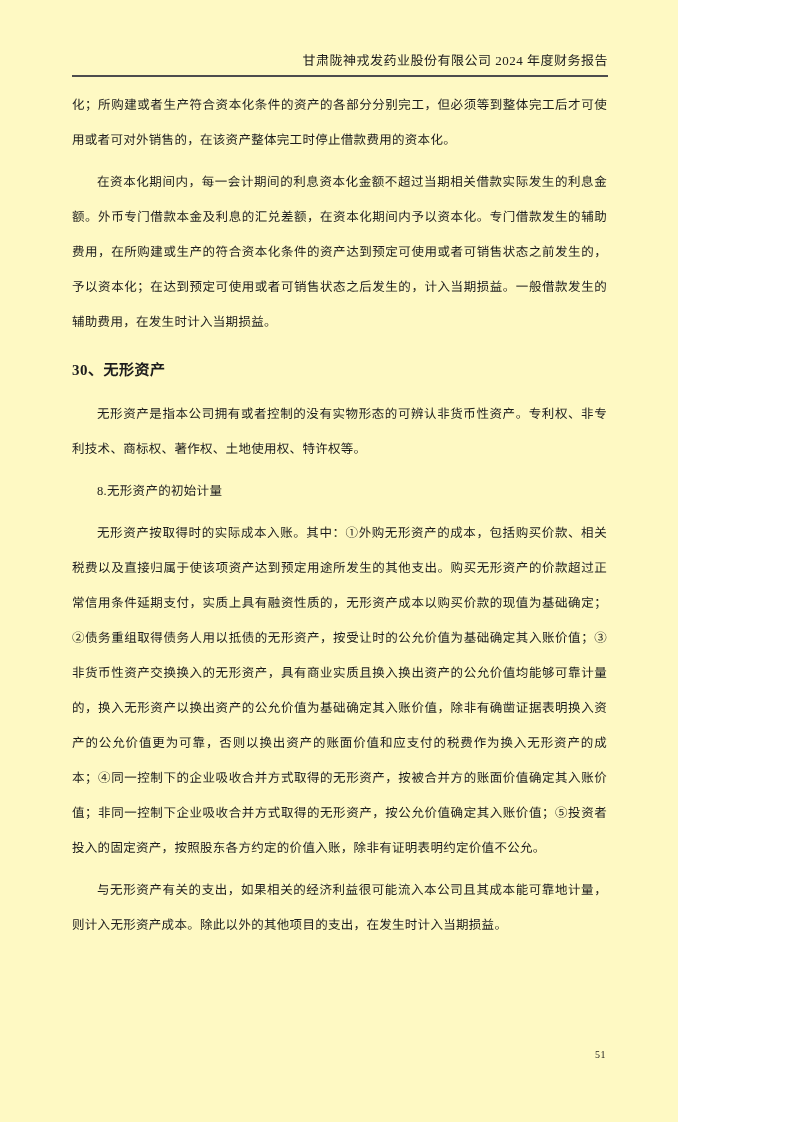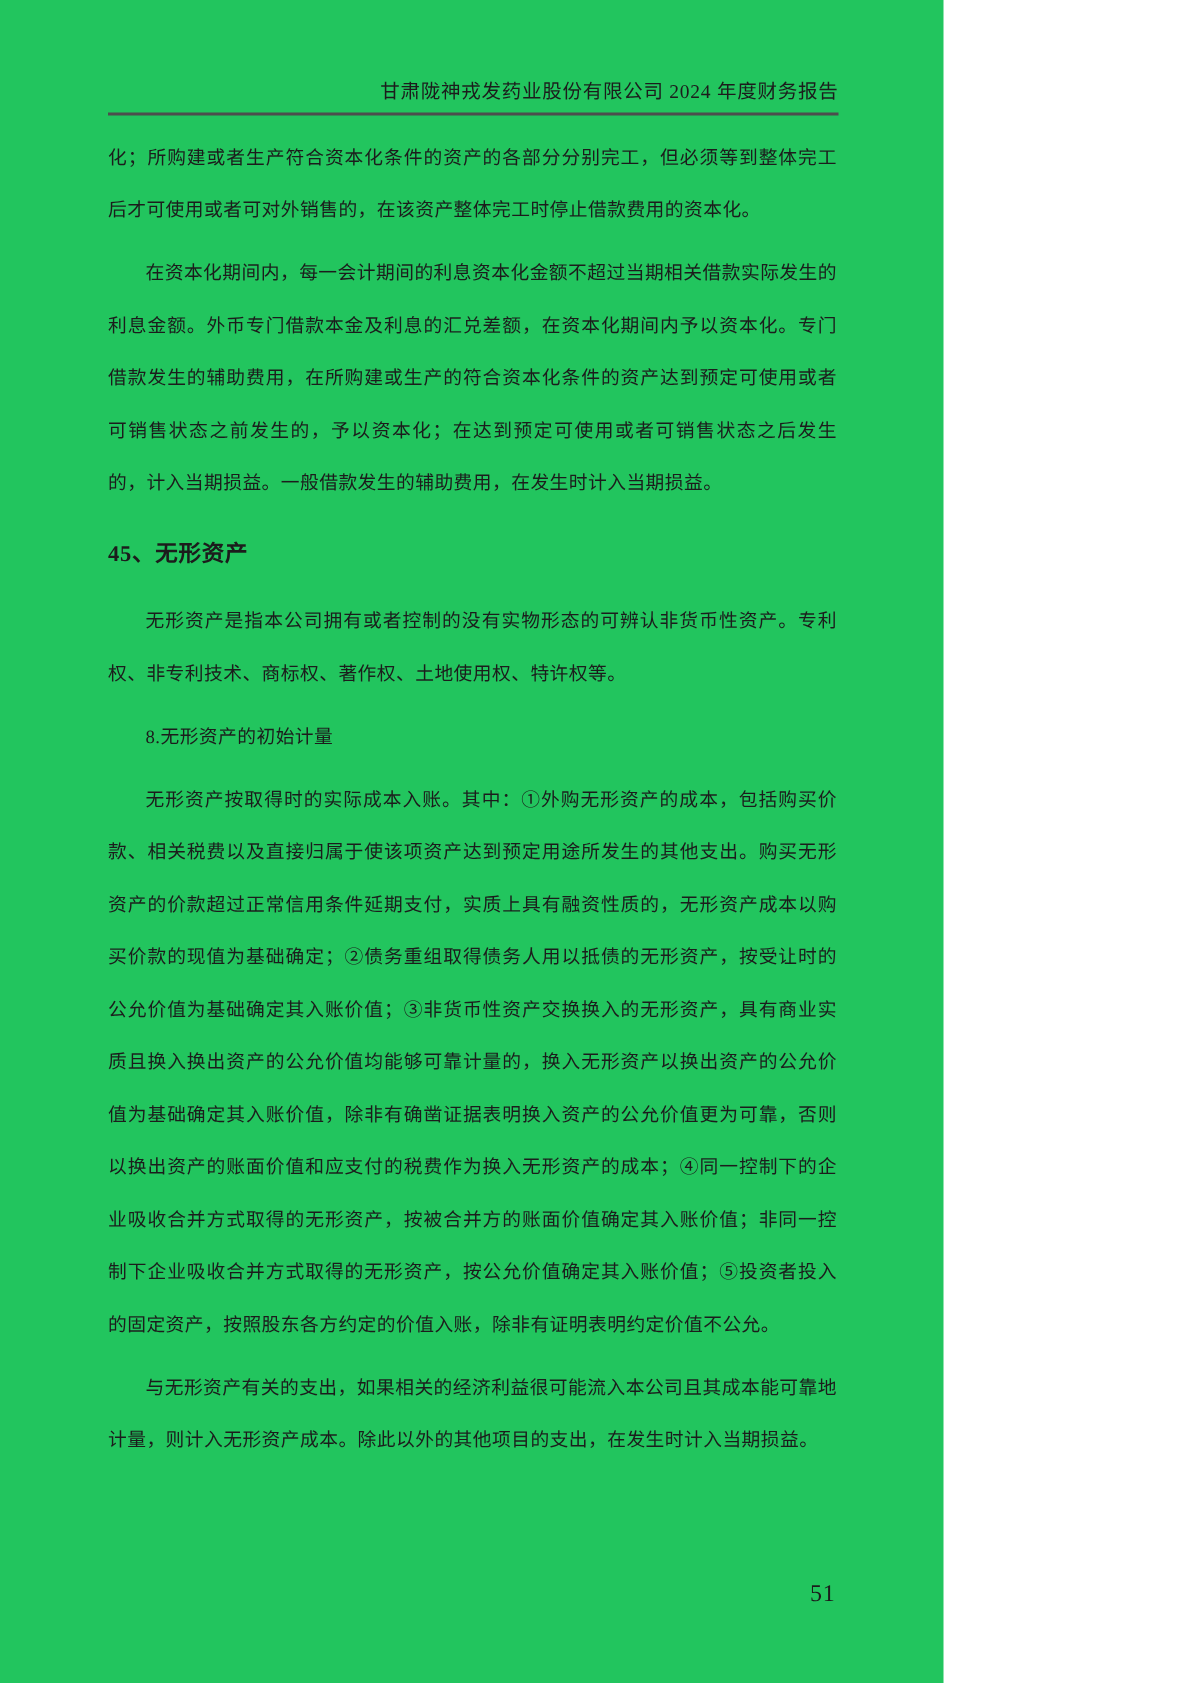--- a/index.html
+++ b/index.html
@@ -2,23 +2,23 @@
 <html lang="zh-CN"><head>
 <meta charset="utf-8">
 <style>
   html, body {
     margin: 0;
     padding: 0;
     background: #ffffff;
   }
   .page {
     position: relative;
-    width: 629px;
+    width: 678px;
     height: 1122px;
-    background: #22c55e;
+    background: #fef9c3;
     font-family: "Liberation Serif", "DejaVu Serif", serif;
     color: #1c1c1c;
     overflow: hidden;
     box-sizing: border-box;
   }
   .header {
     position: absolute;
     top: 0;
     left: 72px;
     right: 70px;
@@ -69,22 +69,22 @@
     font-size: 14px;
     font-weight: bold;
     line-height: 22px;
     margin: 0 0 18px 0;
     text-indent: 1em;
     letter-spacing: 0.5px;
   }
   .page-number {
     position: absolute;
     right: 72px;
-    bottom: 50px;
-    font-size: 16px;
+    bottom: 62px;
+    font-size: 10px;
     letter-spacing: 0.5px;
     text-align: right;
   }
 </style>
 </head>
 <body>
 
 <div class="page">
 
   <div class="header">
@@ -93,21 +93,21 @@
   </div>
 
   <div class="content">
 
     <p class="para para-continuation">化；所购建或者生产符合资本化条件的资产的各部分分别完工，但必须等到整体完工后才可使用或者可对外销售的，在该资产整体完工时停止借款费用的资本化。</p>
 
 
 
     <p class="para">在资本化期间内，每一会计期间的利息资本化金额不超过当期相关借款实际发生的利息金额。外币专门借款本金及利息的汇兑差额，在资本化期间内予以资本化。专门借款发生的辅助费用，在所购建或生产的符合资本化条件的资产达到预定可使用或者可销售状态之前发生的，予以资本化；在达到预定可使用或者可销售状态之后发生的，计入当期损益。一般借款发生的辅助费用，在发生时计入当期损益。</p>
 
-    <div class="section-heading">45、无形资产</div>
+    <div class="section-heading">30、无形资产</div>
 
 
 
     <p class="para">无形资产是指本公司拥有或者控制的没有实物形态的可辨认非货币性资产。专利权、非专利技术、商标权、著作权、土地使用权、特许权等。</p>
 
     <p class="numbered-line">8.无形资产的初始计量</p>
 
     <p class="para">无形资产按取得时的实际成本入账。其中：①外购无形资产的成本，包括购买价款、相关税费以及直接归属于使该项资产达到预定用途所发生的其他支出。购买无形资产的价款超过正常信用条件延期支付，实质上具有融资性质的，无形资产成本以购买价款的现值为基础确定；②债务重组取得债务人用以抵债的无形资产，按受让时的公允价值为基础确定其入账价值；③非货币性资产交换换入的无形资产，具有商业实质且换入换出资产的公允价值均能够可靠计量的，换入无形资产以换出资产的公允价值为基础确定其入账价值，除非有确凿证据表明换入资产的公允价值更为可靠，否则以换出资产的账面价值和应支付的税费作为换入无形资产的成本；④同一控制下的企业吸收合并方式取得的无形资产，按被合并方的账面价值确定其入账价值；非同一控制下企业吸收合并方式取得的无形资产，按公允价值确定其入账价值；⑤投资者投入的固定资产，按照股东各方约定的价值入账，除非有证明表明约定价值不公允。</p>
 
     <p class="para">与无形资产有关的支出，如果相关的经济利益很可能流入本公司且其成本能可靠地计量，则计入无形资产成本。除此以外的其他项目的支出，在发生时计入当期损益。</p>

